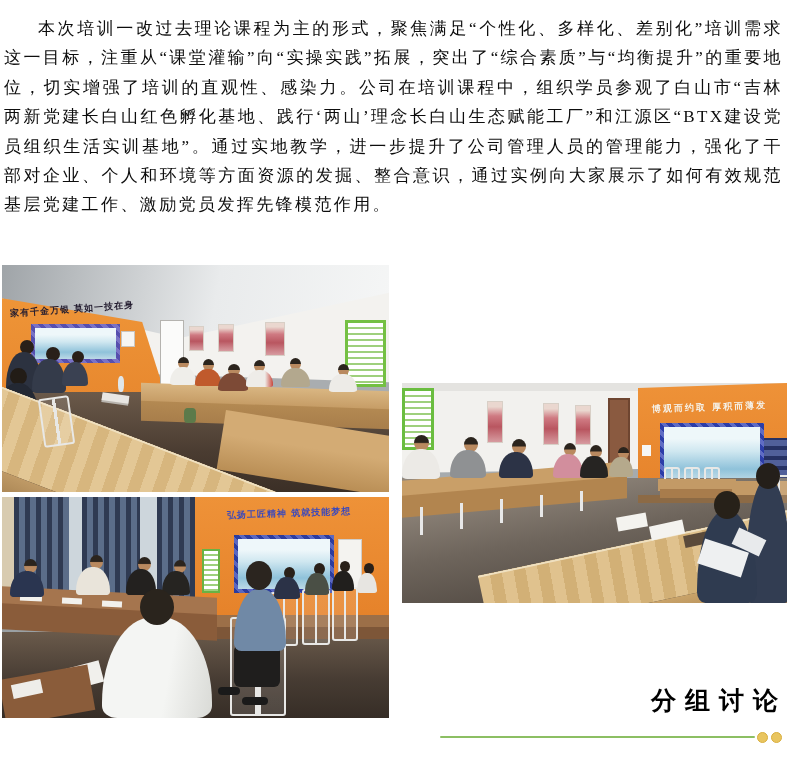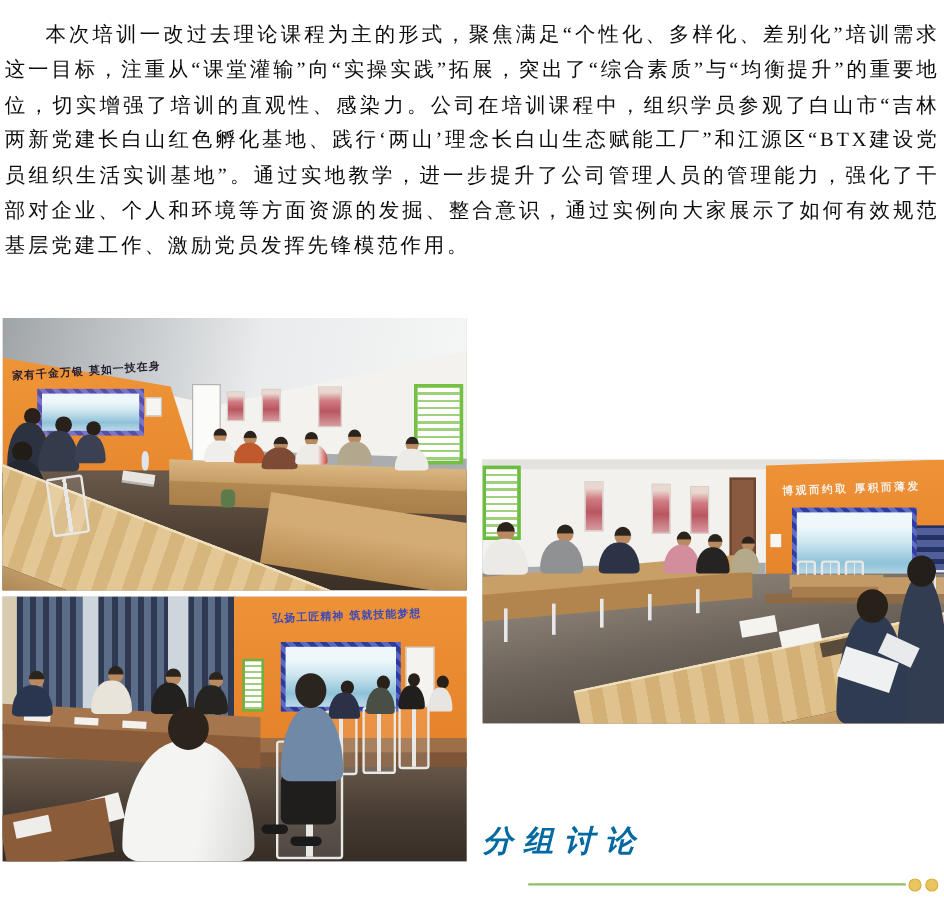--- a/index.html
+++ b/index.html
@@ -14,23 +14,23 @@
   .hd{position:absolute;border-radius:50%;background:linear-gradient(180deg,#2b241d 46%,#b9895f 54%);}
   .ts{position:absolute;border-radius:46% 46% 14% 14% / 85% 85% 12% 12%;}
   .chair{position:absolute;border:2px solid #e8e8e6;border-radius:3px;
          background:linear-gradient(90deg,rgba(255,255,255,.12) 44%,#e8e8e6 44% 56%,rgba(255,255,255,.12) 56%);}
   .pp{position:absolute;background:linear-gradient(180deg,#ead7cf 12%,#cf7a82 35%,#b95660 62%,#d79ba0);
       border:1px solid #d8cfc6;}
   .banner{position:absolute;}
   .banner .sky{position:absolute;inset:4px;background:linear-gradient(180deg,#eef7fa 22%,#cfe7f0 45%,#8fc2da 78%,#bcd9e6);}
   .callig{position:absolute;white-space:nowrap;font-weight:bold;
           font-family:"DejaVu Serif","Liberation Serif",serif;}
-  .caption{position:absolute;left:402px;top:684px;width:385px;text-align:left;
-           font-family:"DejaVu Serif","Liberation Serif",serif;font-style:italic;font-weight:bold;
-           font-size:25px;letter-spacing:9px;color:#0369a1;}
+  .caption{position:absolute;left:402px;top:684px;width:385px;text-align:right;
+           font-family:"DejaVu Serif","Liberation Serif",serif;font-weight:bold;
+           font-size:25px;letter-spacing:9px;color:#000000;}
   .divider{position:absolute;left:440px;top:736px;width:315px;height:2px;background:#8cbf63;border-radius:1px;}
   .dot{position:absolute;width:9px;height:9px;border-radius:50%;background:#e9c55f;border:1px solid #d9af3f;}
 </style>
 </head>
 <body>
 
 <div class="page">
 
   <div class="article">本次培训一改过去理论课程为主的形式，聚焦满足“个性化、多样化、差别化”培训需求这一目标，注重从“课堂灌输”向“实操实践”拓展，突出了“综合素质”与“均衡提升”的重要地位，切实增强了培训的直观性、感染力。公司在培训课程中，组织学员参观了白山市“吉林两新党建长白山红色孵化基地、践行‘两山’理念长白山生态赋能工厂”和江源区“BTX建设党员组织生活实训基地”。通过实地教学，进一步提升了公司管理人员的管理能力，强化了干部对企业、个人和环境等方面资源的发掘、整合意识，通过实例向大家展示了如何有效规范基层党建工作、激励党员发挥先锋模范作用。</div>
 

